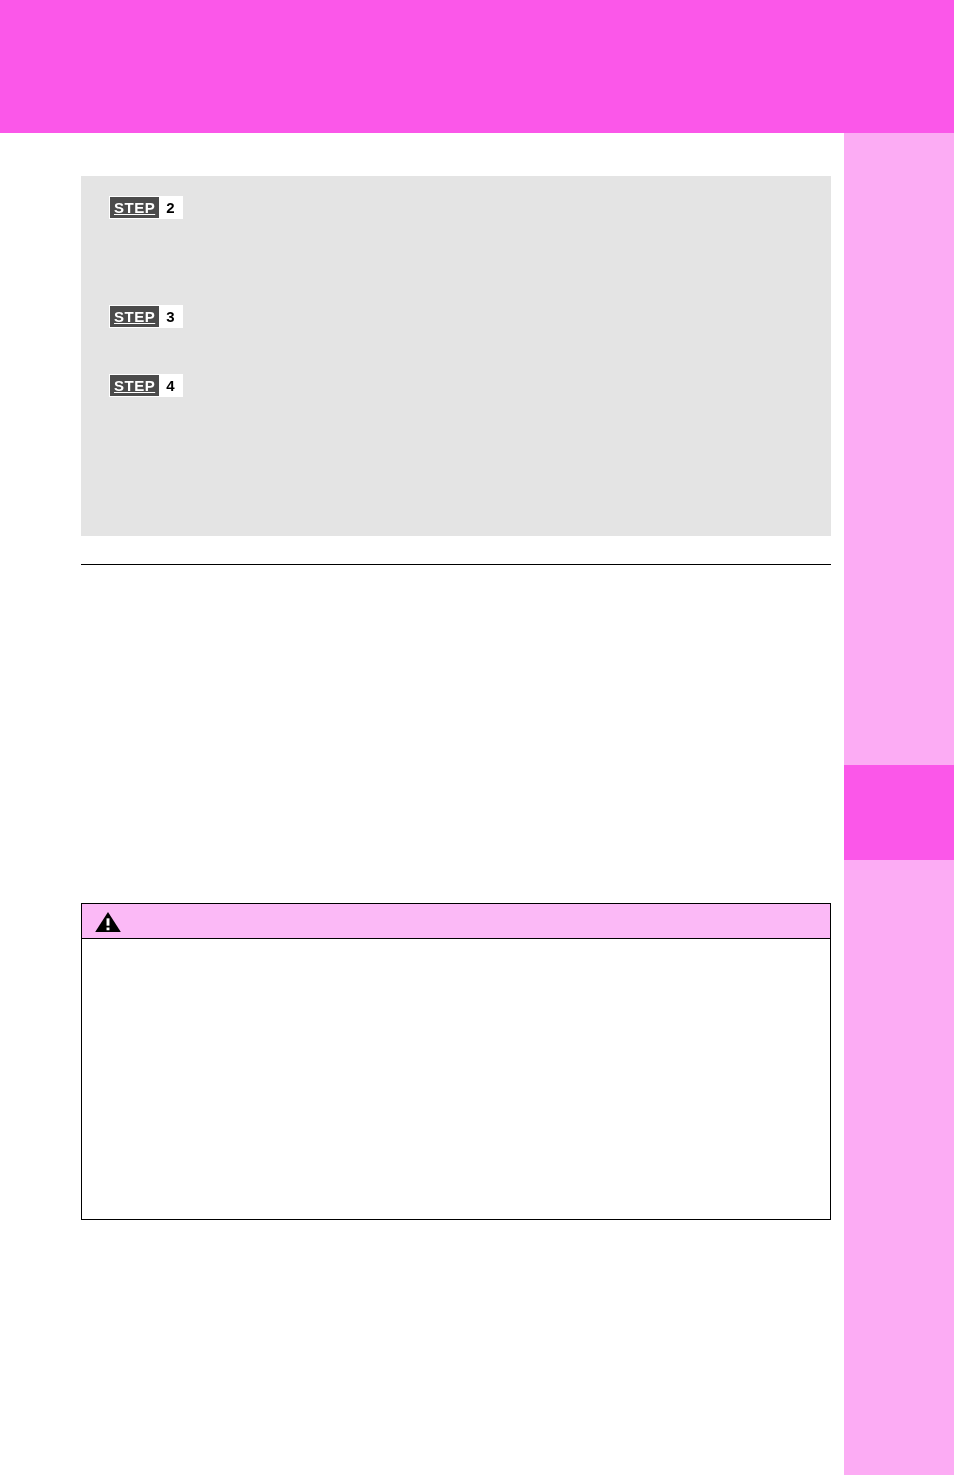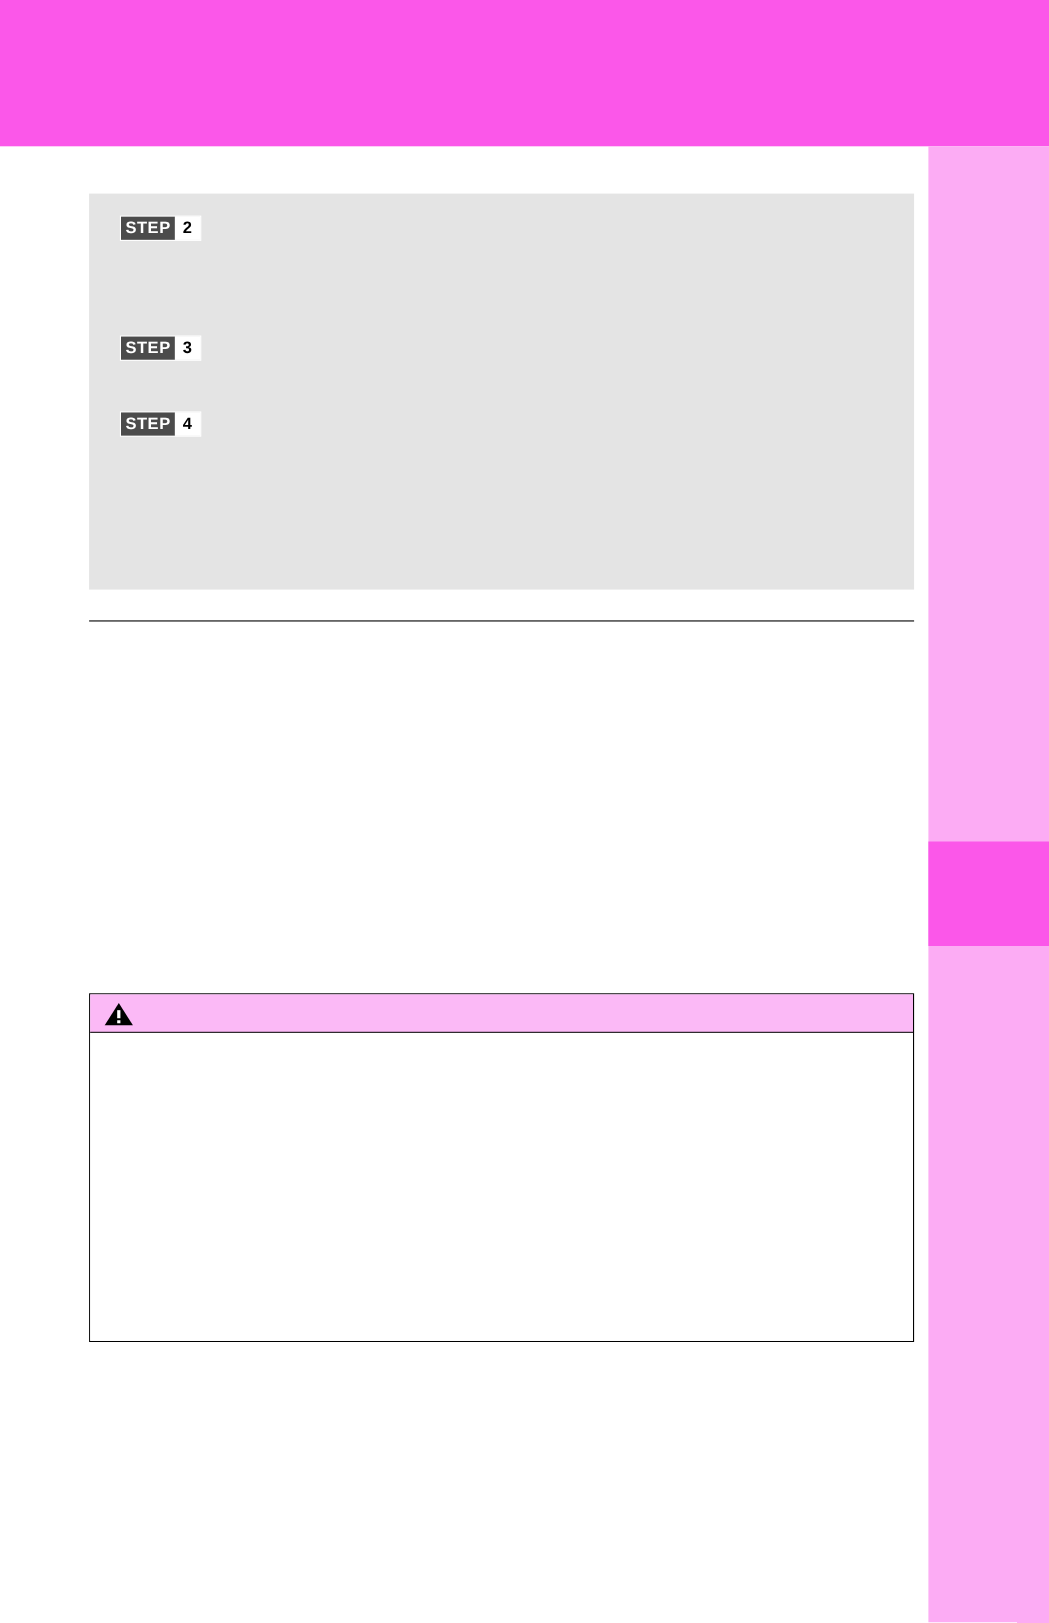--- a/index.html
+++ b/index.html
@@ -49,20 +49,21 @@
     border: 1px solid #fff;
     margin-bottom: 10px;
   }
   .step-label {
     background: #4b4b4b;
     color: #fff;
     font-weight: bold;
     font-size: 15px;
     padding: 2px 4px 2px 4px;
     letter-spacing: 0.5px;
+    text-decoration: underline;
   }
   .step-num {
     background: #fff;
     color: #000;
     font-weight: bold;
     font-size: 15px;
     padding: 2px 7px;
   }
   .step-block {
     margin-bottom: 36px;

